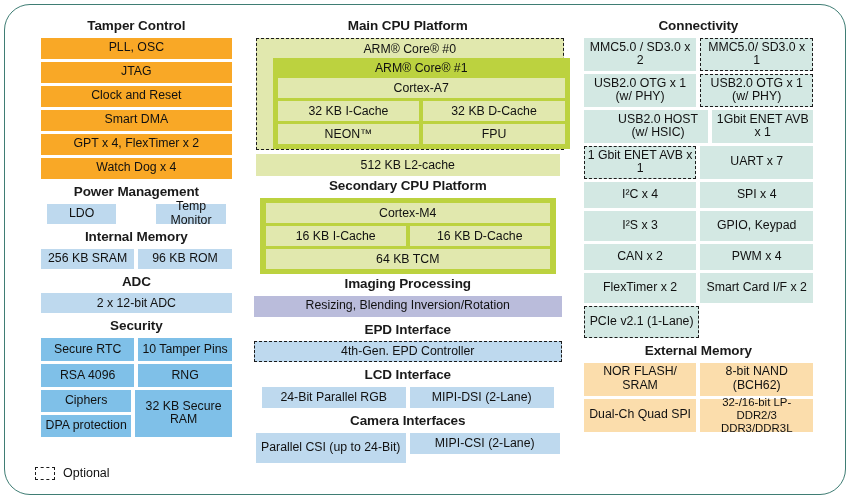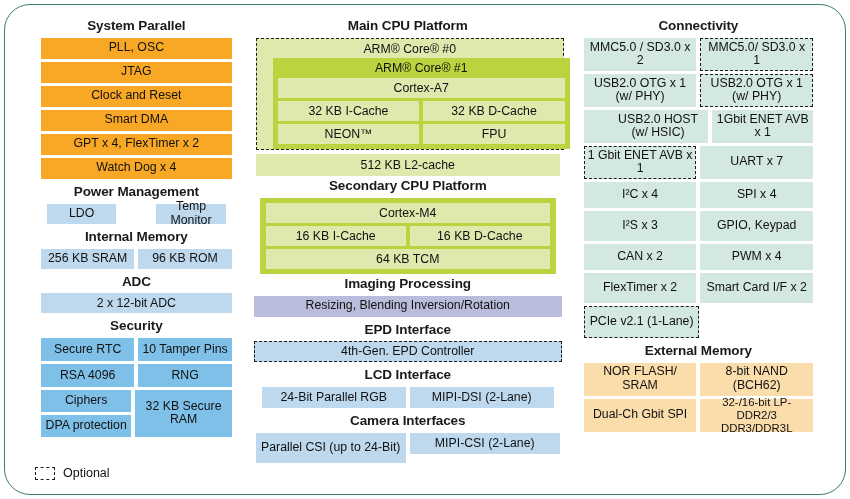--- a/index.html
+++ b/index.html
@@ -121,21 +121,21 @@
   .legend-label { font-size: 12.5px; color: #111; }
 </style>
 </head>
 <body>
 
 <div class="chip">
   <div class="cols">
 
     <div class="col col-left">
 
-      <div class="sec-title">System Parallel</div>
+      <div class="sec-title">Tamper Control</div>
       <div class="orow">
           <div class="box orange orange-box">PLL, OSC</div>
         </div>
       <div class="orow">
           <div class="box orange orange-box">JTAG</div>
         </div>
       <div class="orow">
           <div class="box orange orange-box">Clock and Reset</div>
         </div>
       <div class="orow">
@@ -284,21 +284,21 @@
           <div class="box teal two dashed" style="height:32px;">PCIe v2.1 (1-Lane)</div>
           <div style="flex:1;"></div>
         </div>
 
       <div class="sec-title">External Memory</div>
       <div class="row">
           <div class="box peach two" style="height:33px;">NOR FLASH/ SRAM</div>
           <div class="box peach two" style="height:33px;">8-bit NAND (BCH62)</div>
         </div>
       <div class="row">
-          <div class="box peach two" style="height:33px;">Dual-Ch Gbit SPI</div>
+          <div class="box peach two" style="height:33px;">Dual-Ch Quad SPI</div>
           <div class="box peach two" style="height:33px; font-size:11.4px;">32-/16-bit LP-DDR2/3 DDR3/DDR3L</div>
         </div>
     </div>
 
   </div>
 
   <div class="legend">
     <div class="legend-swatch"></div>
     <div class="legend-label">Optional</div>
   </div>

